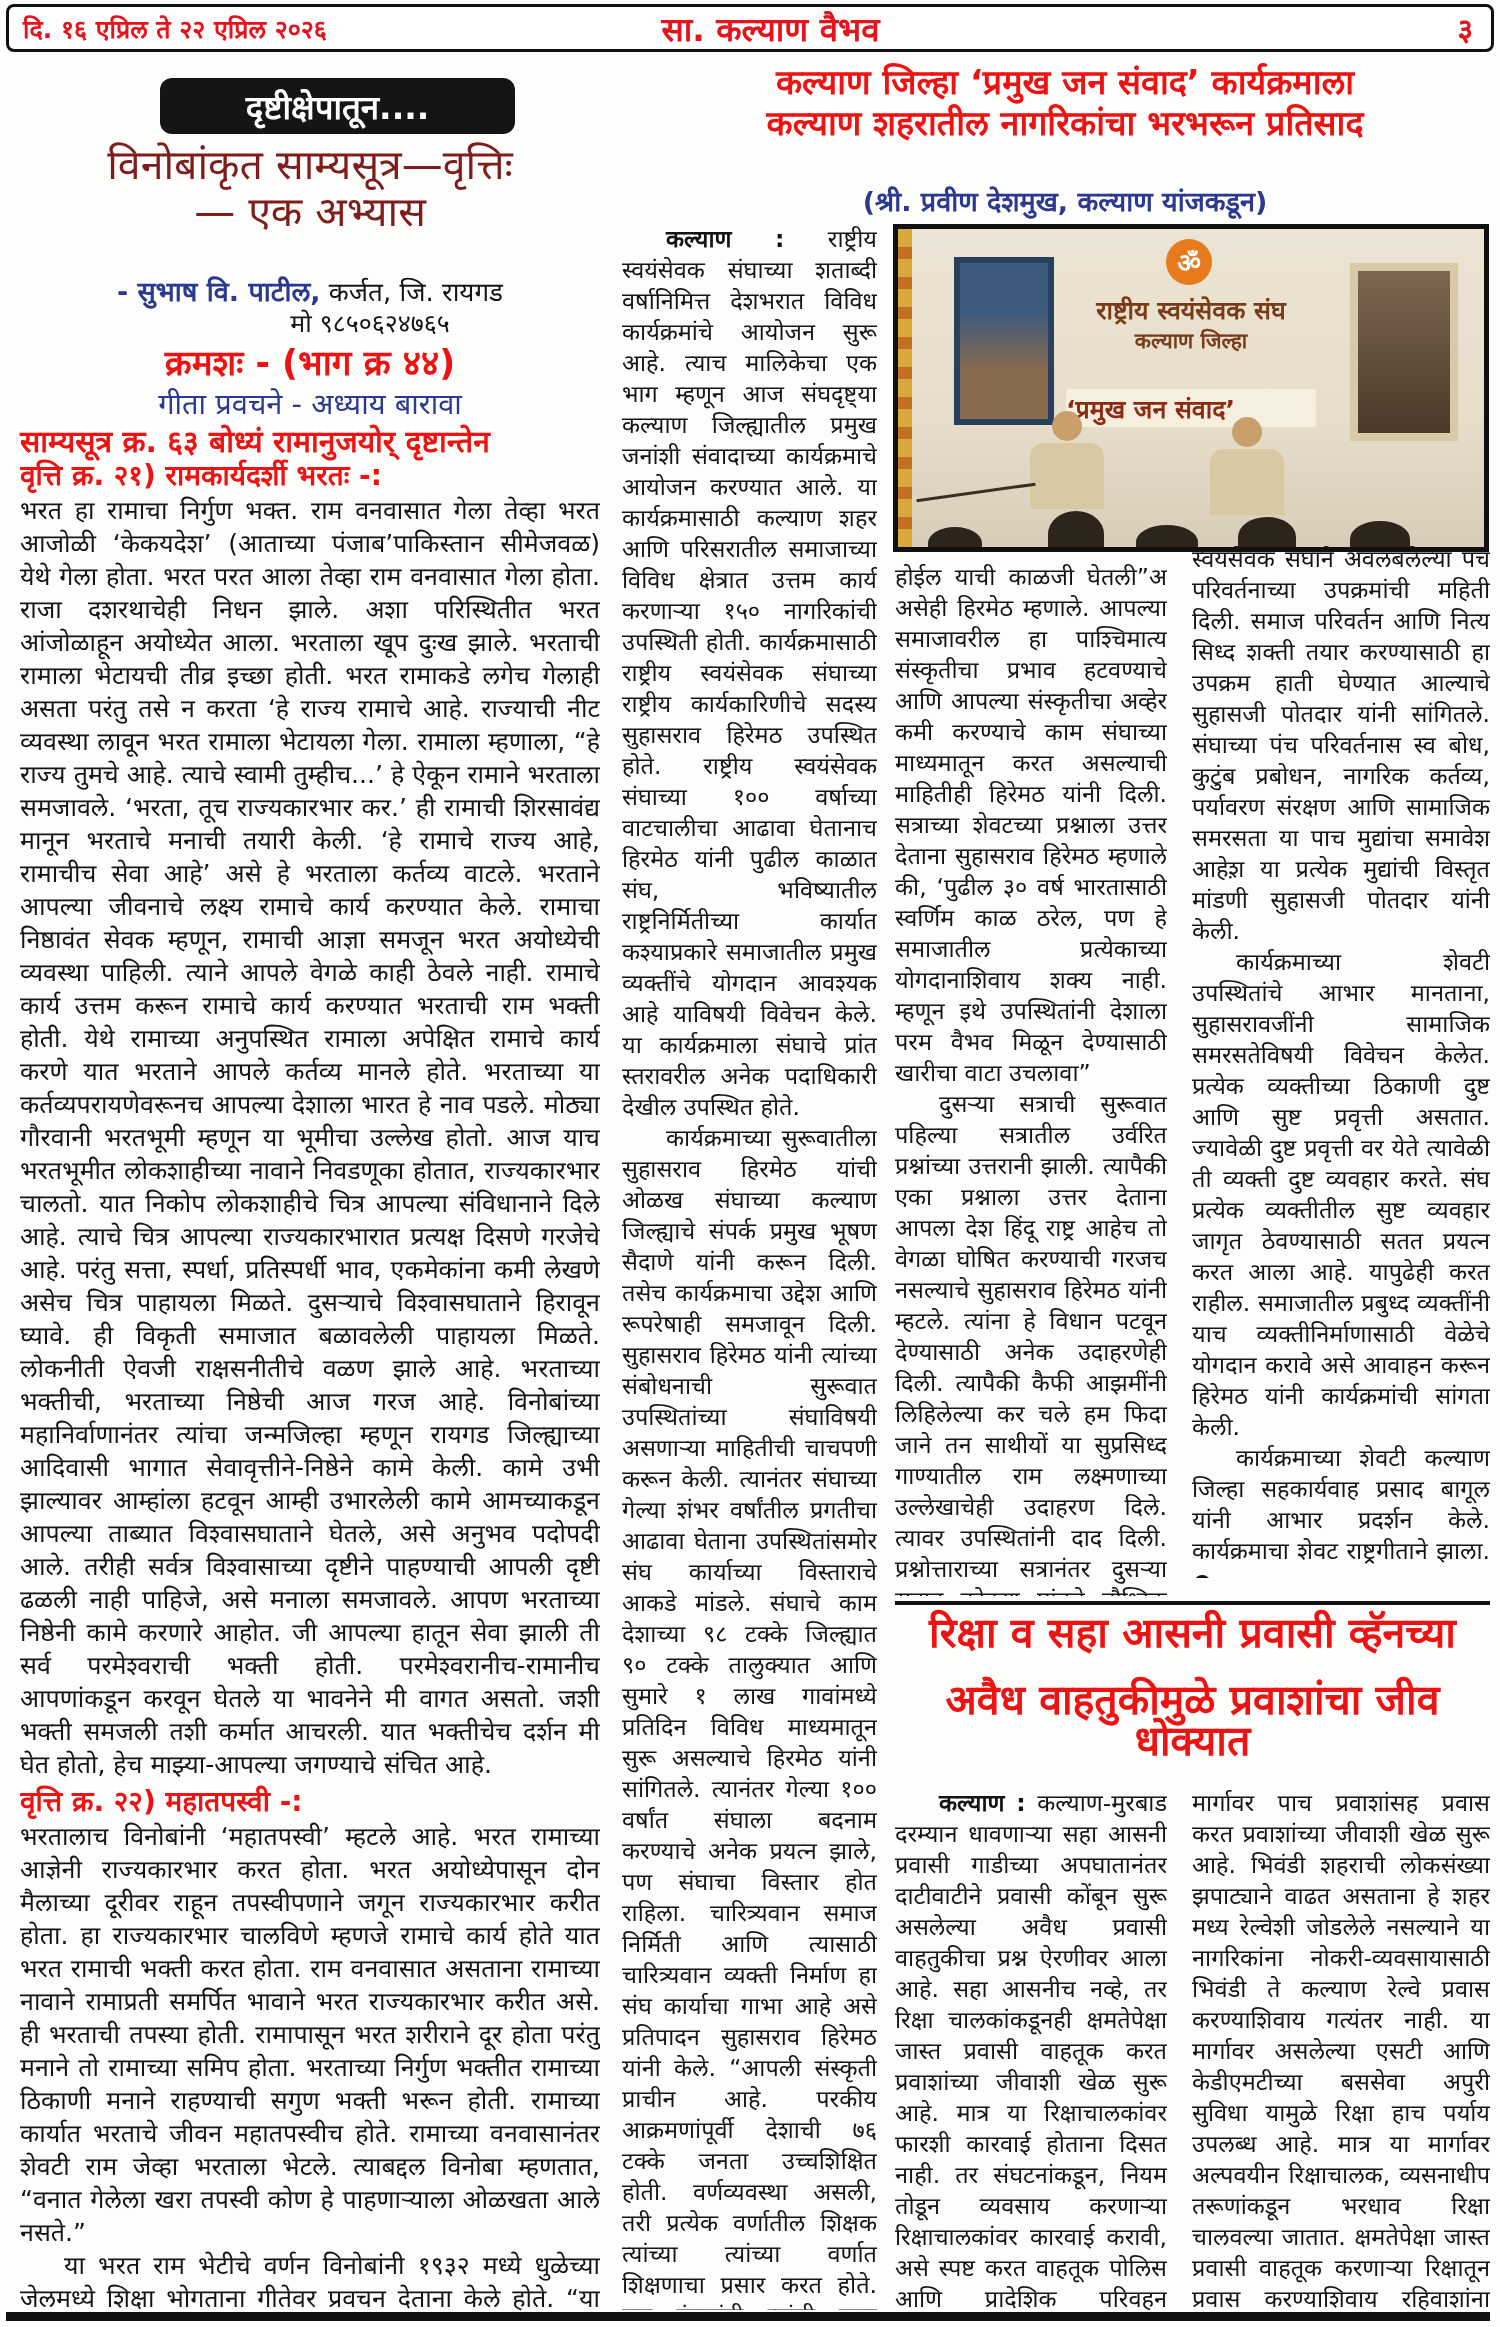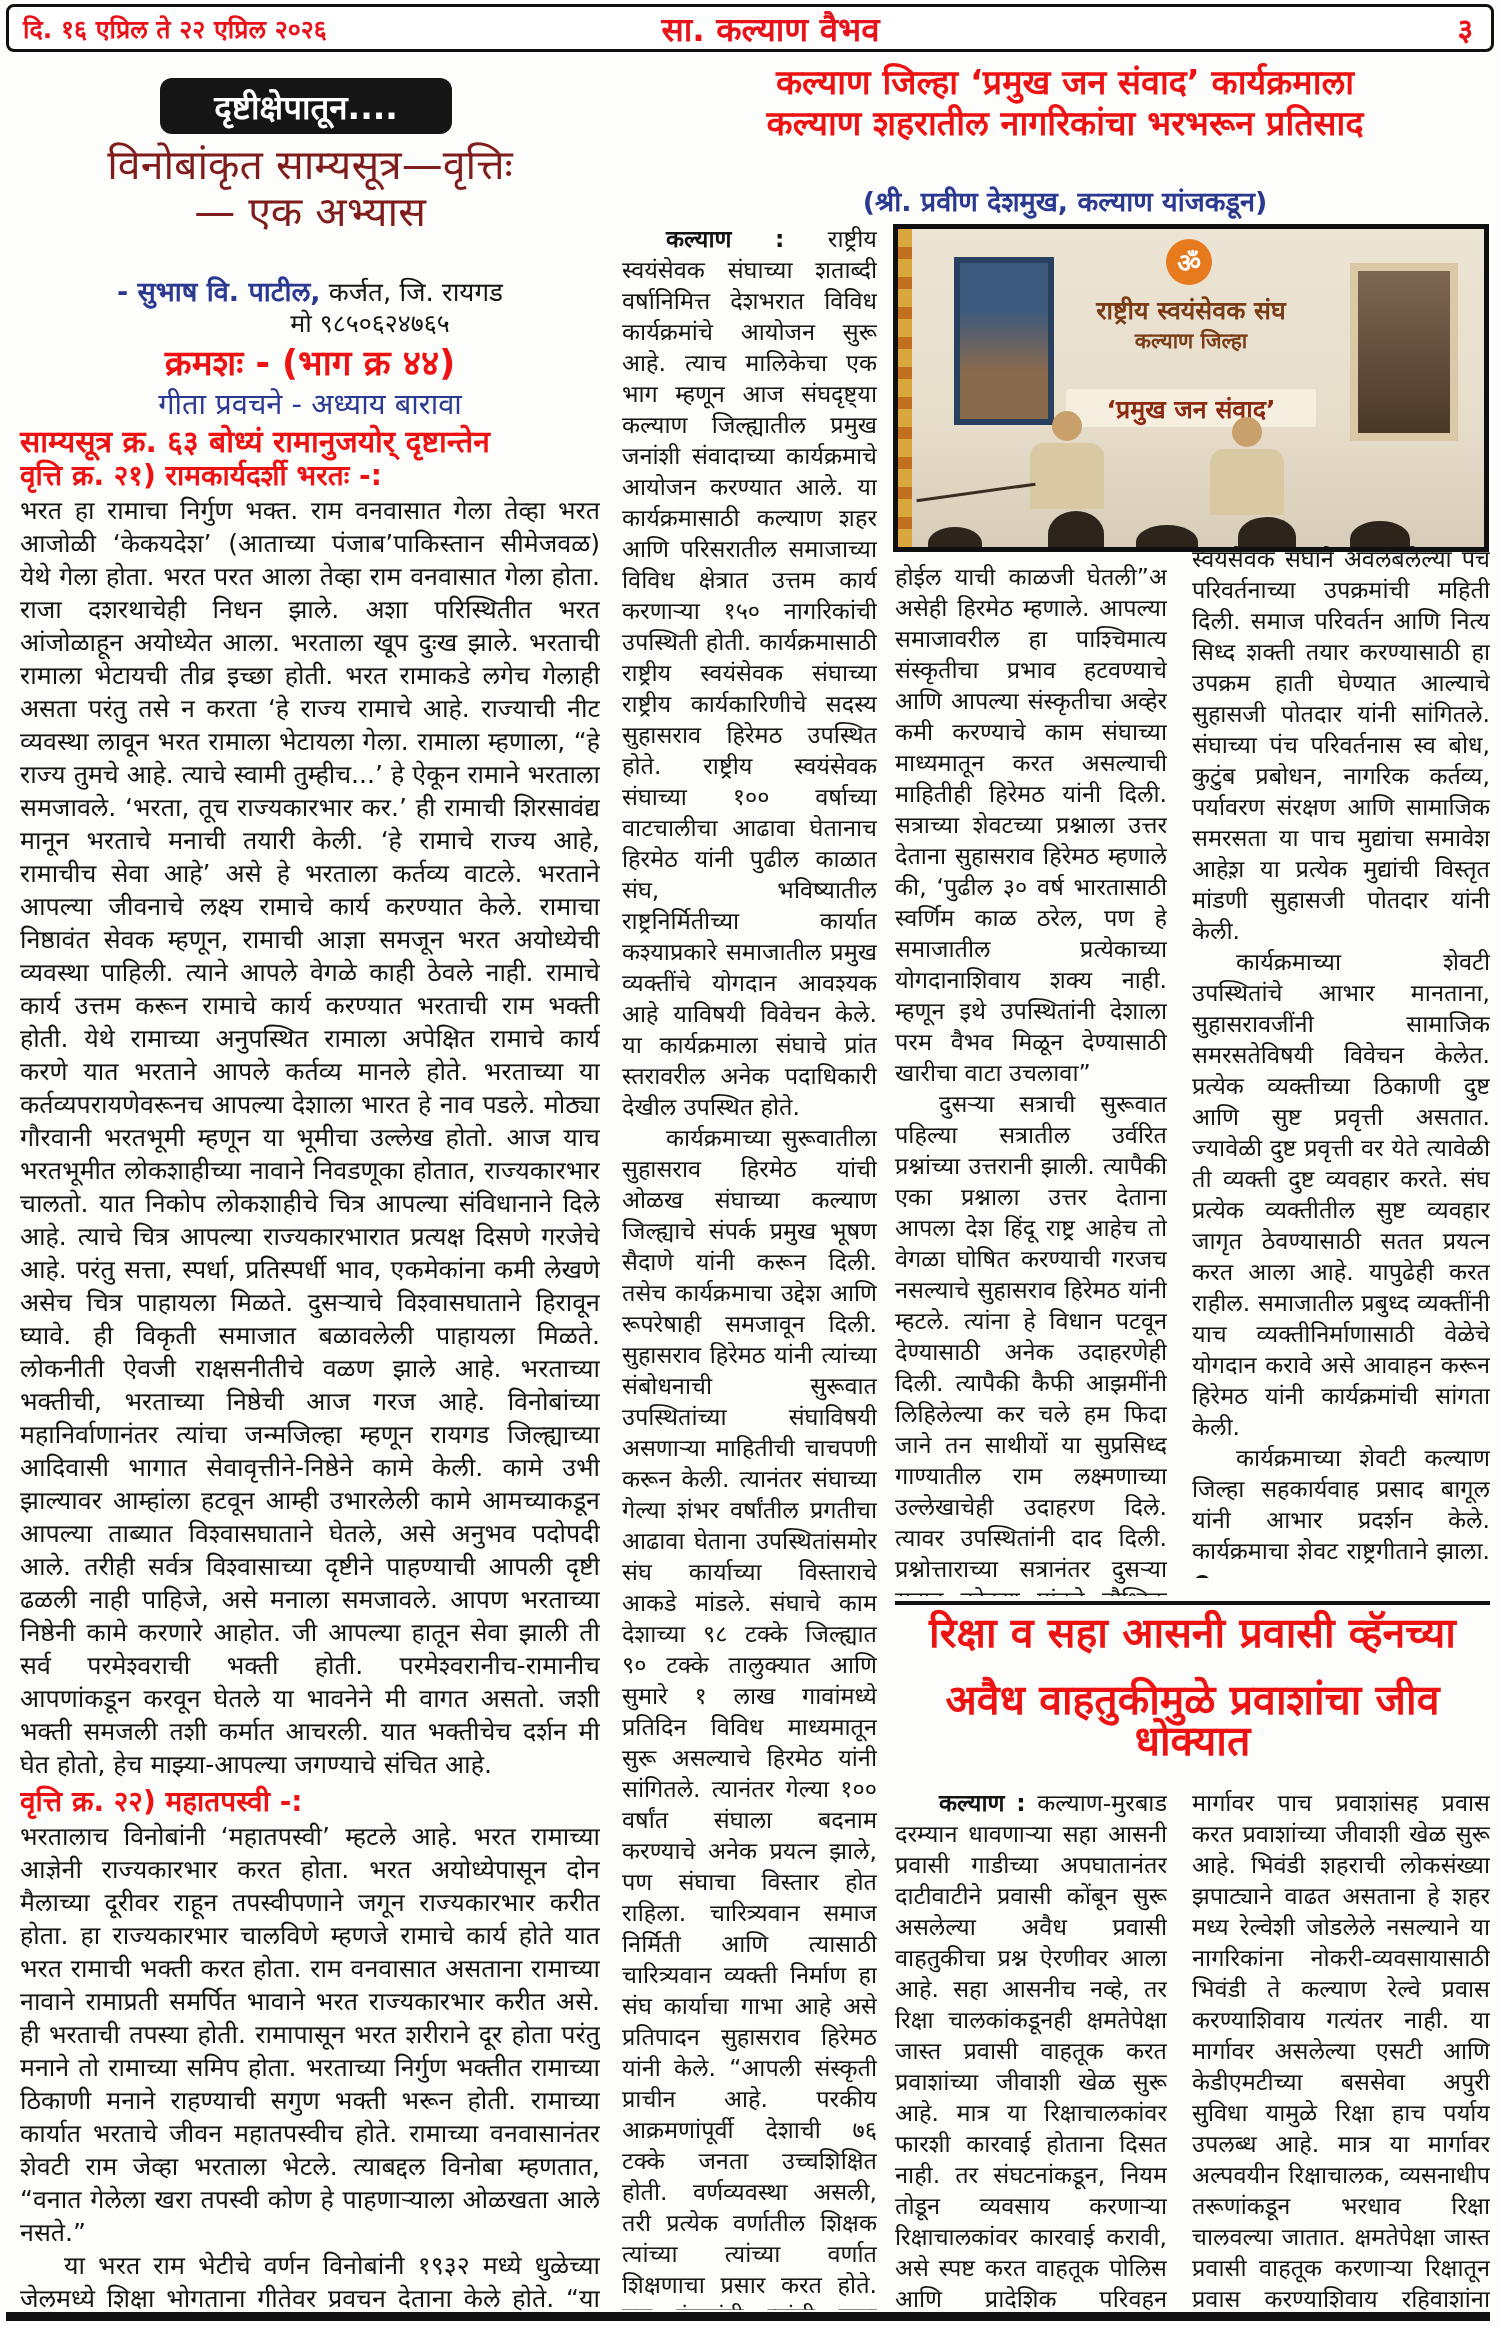--- a/index.html
+++ b/index.html
@@ -18,21 +18,21 @@
   .pg-date{color:#e8121a;font-weight:bold;font-size:25px;padding-left:14px;white-space:nowrap;}
   .pg-masthead{position:absolute;left:0;right:0;text-align:center;color:#e8121a;font-weight:bold;font-size:33px;padding-left:41px;}
   .pg-no{margin-left:auto;color:#e8121a;font-weight:bold;font-size:30px;padding-right:18px;position:relative;}
   
   .col{overflow:hidden;}
   .para{margin:0;text-align:justify;text-indent:44px;}
   .para.cont{text-indent:0;}
   .para b{font-weight:bold;}
   
   .kicker-box{
-    left:160px;top:78px;width:292px;height:56px;background:#151515;border-radius:12px;
+    left:160px;top:78px;width:355px;height:56px;background:#151515;border-radius:12px;
     display:flex;align-items:center;justify-content:center;
     color:#fff;font-weight:bold;font-size:33px;
   }
   .l-headline{left:20px;top:142px;width:580px;text-align:center;color:#7f1d1d;font-weight:normal;font-size:41px;line-height:1.14;}
   .l-byline{left:20px;top:272px;width:580px;text-align:center;font-size:26px;}
   .l-byline .nm{color:#2b3990;font-weight:bold;font-size:27px;}
   .l-mobile{left:20px;top:305px;width:580px;text-align:center;font-size:25px;padding-left:120px;box-sizing:border-box;}
   .l-part{left:20px;top:338px;width:580px;text-align:center;color:#ed1313;font-weight:bold;font-size:35px;}
   .l-series{left:20px;top:383px;width:580px;text-align:center;color:#2b3990;font-size:29px;}
   .l-sutra{left:20px;top:420px;width:580px;color:#ed1313;font-weight:bold;font-size:30px;white-space:nowrap;}
@@ -53,21 +53,21 @@
   .garland{position:absolute;left:0;top:0;width:14px;height:100%;
     background:repeating-linear-gradient(180deg,#d9a83c 0 18px,#c2701f 18px 30px);}
   .frame{position:absolute;border:6px solid #6b4a2a;background:linear-gradient(180deg,#b98c5d,#6e4b33);}
   .frame.left{left:56px;top:28px;width:88px;height:156px;border-color:#27405e;background:linear-gradient(180deg,#3c5a7d 30%,#8a6a4d 70%);}
   .frame.right{left:452px;top:34px;width:92px;height:162px;border:8px solid #d9c9a6;background:linear-gradient(180deg,#7d6752,#4a3828);}
   .om-badge{position:absolute;left:268px;top:10px;width:46px;height:46px;border-radius:50%;
     background:#e87a1e;color:#fff;font-size:26px;font-weight:bold;display:flex;align-items:center;justify-content:center;}
   .banner-org{position:absolute;left:158px;top:66px;width:270px;text-align:center;color:#7a3c16;font-weight:bold;font-size:25px;line-height:1.3;}
   .banner-org .sub{font-size:21px;font-weight:bold;color:#7a3c16;}
   .banner-strip{position:absolute;left:168px;top:160px;width:250px;height:38px;background:#f6efe0;
-    display:flex;align-items:center;justify-content:center;color:#8c2b12;font-weight:bold;font-size:25px;border-radius:3px;}
+    display:flex;align-items:center;color:#8c2b12;font-weight:bold;font-size:25px;border-radius:3px;}
   .person{position:absolute;width:78px;}
   .person .head{width:30px;height:30px;border-radius:50%;background:#c9a06c;margin:0 auto;}
   .person .body{width:74px;height:66px;border-radius:14px 14px 0 0;background:#d8c9a2;margin:2px auto 0;}
   .person.p1{left:130px;top:182px;}
   .person.p2{left:310px;top:188px;}
   .aud{position:absolute;border-radius:50% 50% 10% 10%;background:#2d241c;}
   .mic{position:absolute;left:18px;top:262px;width:120px;height:3px;background:#3a2e22;transform:rotate(-8deg);}
   
   .b-rule{left:895px;top:1601px;width:595px;height:4px;background:#111;}
   .b-headline{left:895px;top:1613px;width:595px;text-align:center;color:#ed1313;font-weight:bold;font-size:41px;line-height:1.0;}

